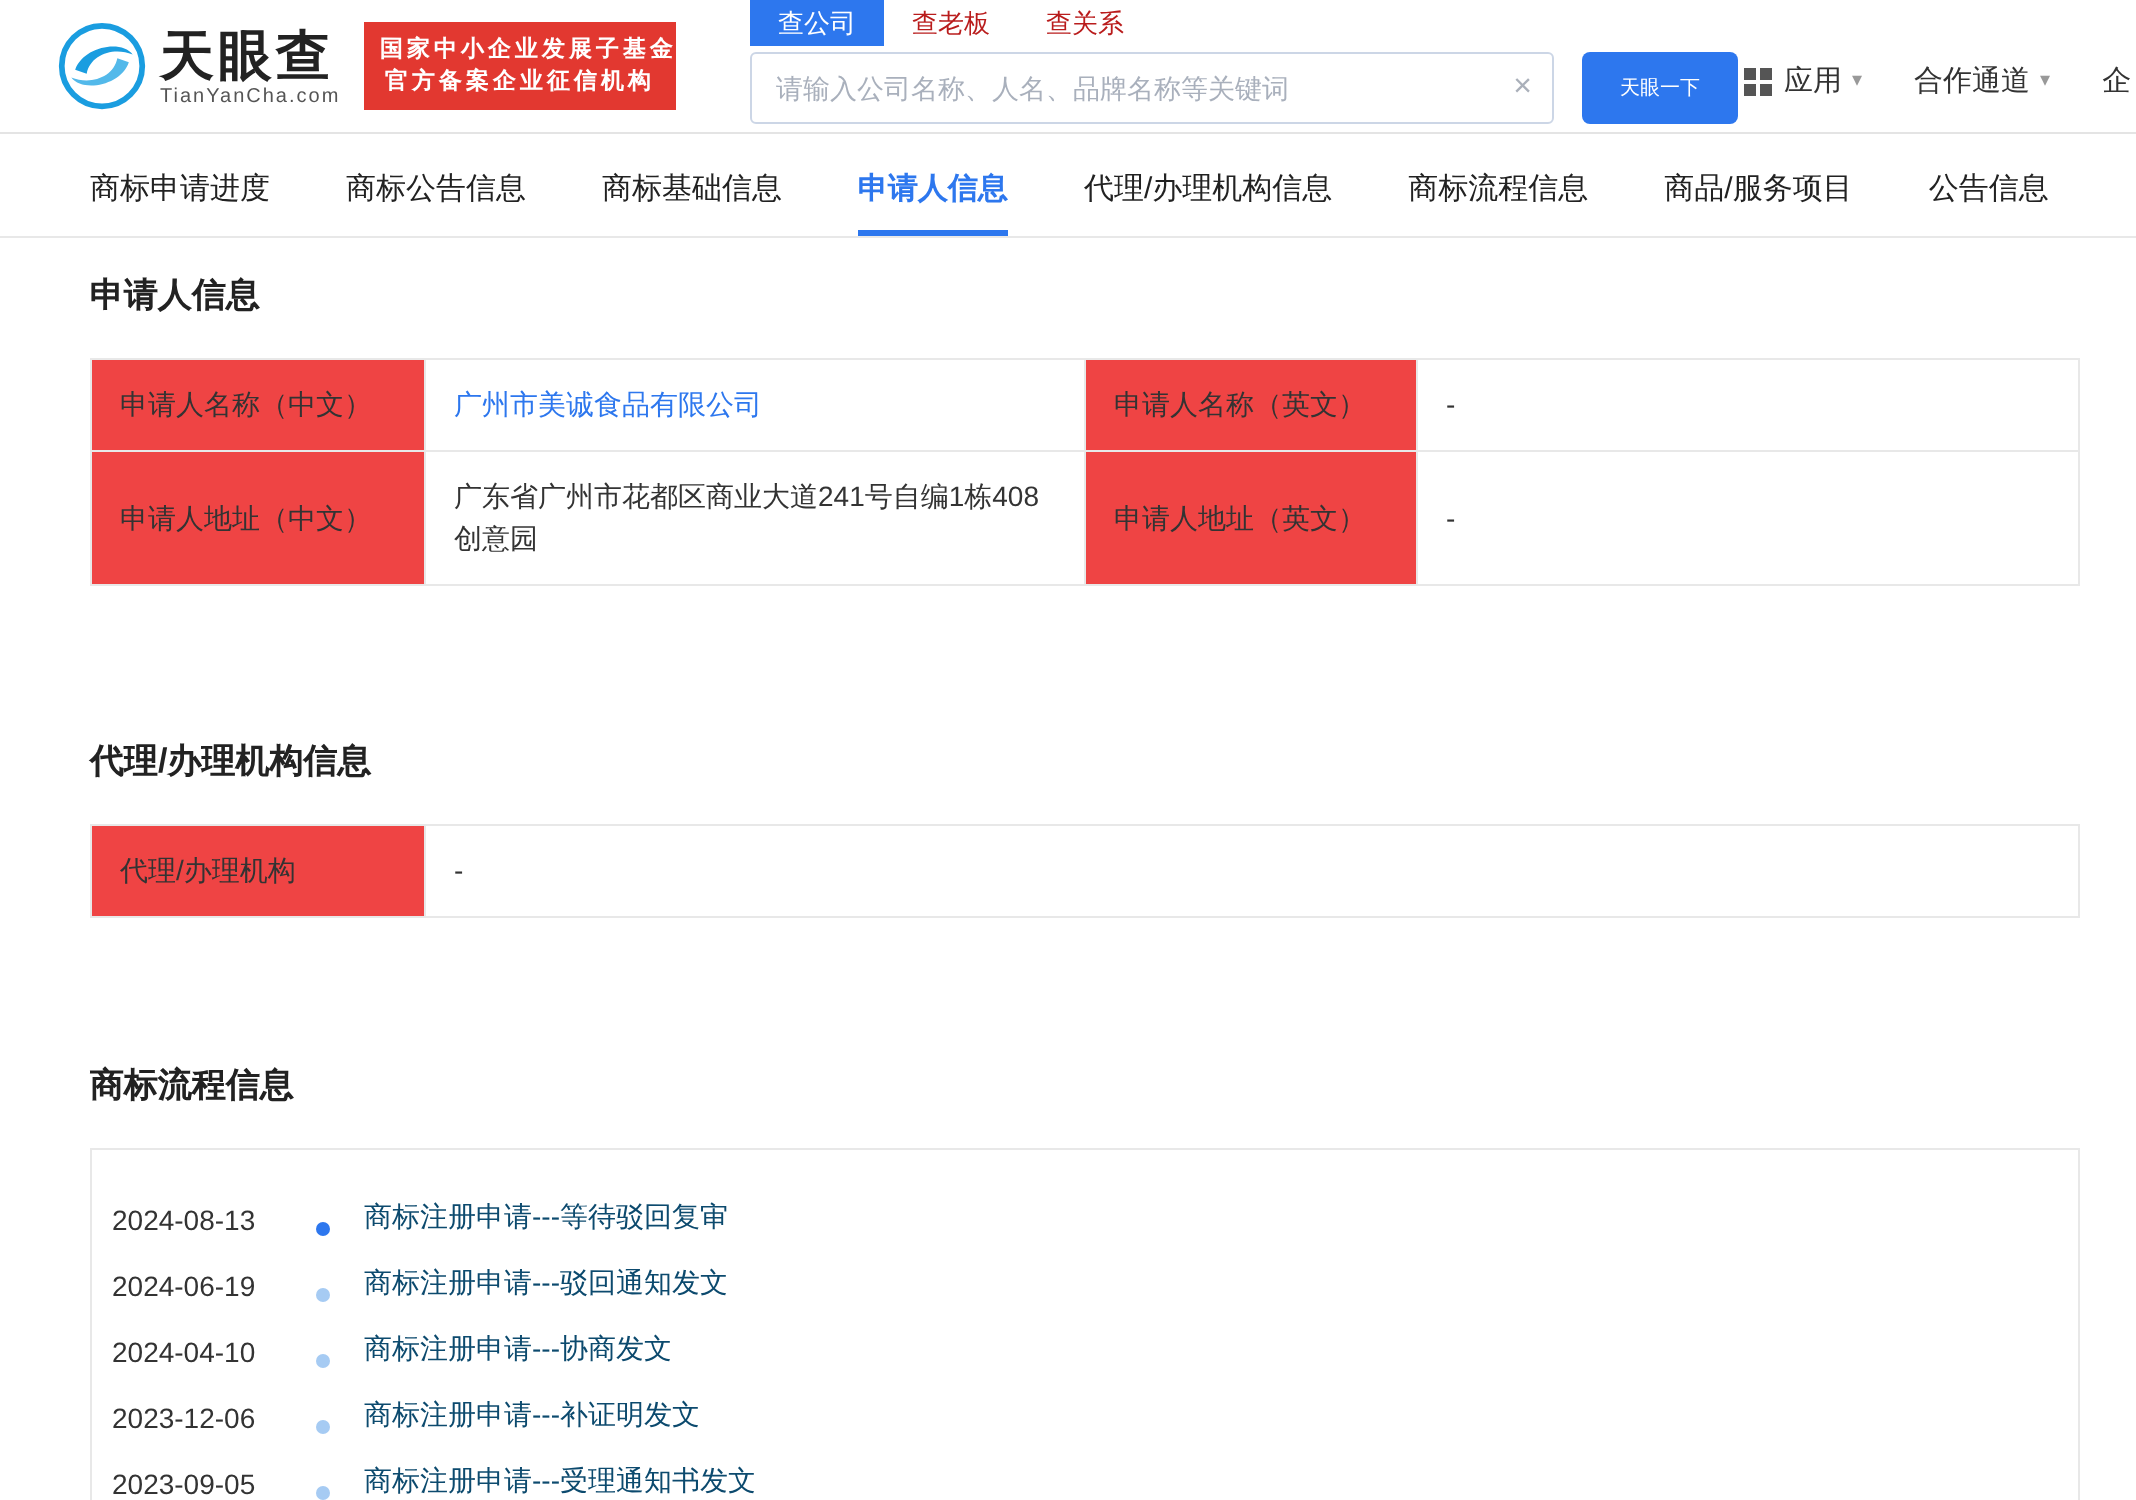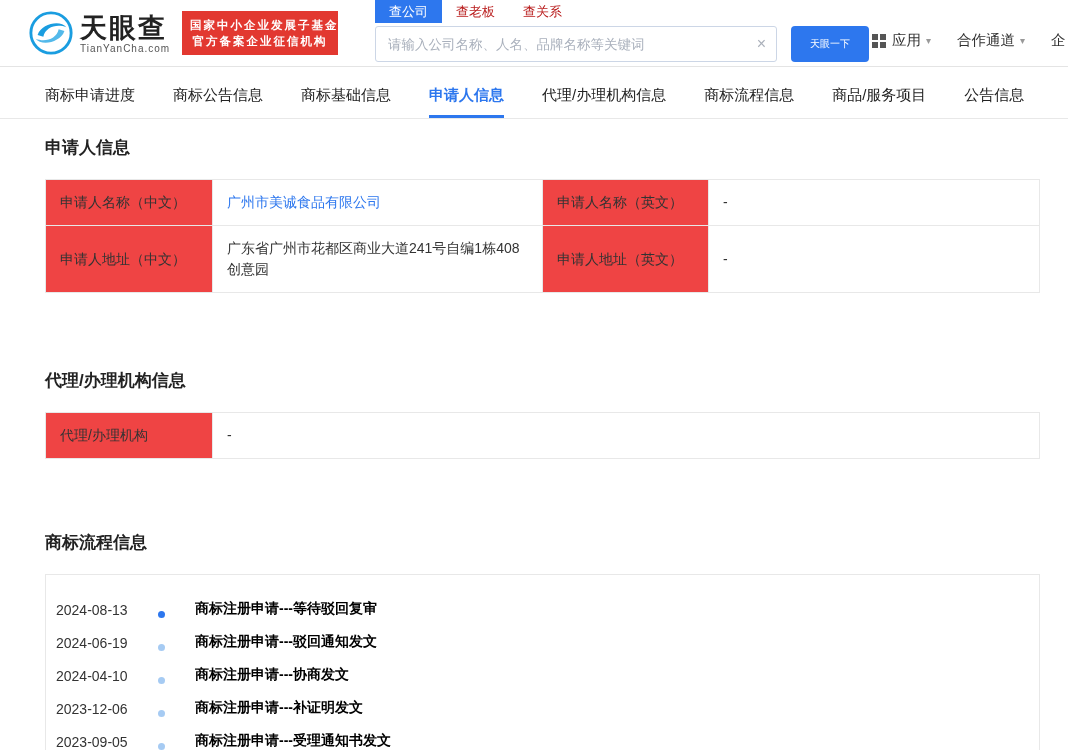--- a/index.html
+++ b/index.html
@@ -56,21 +56,21 @@
   .company-link { color:#2d77ee; cursor:pointer; text-decoration:none; }
 
   .agency-table { margin-top:20px; width:995px; border:1px solid #e8e8e8; border-bottom:0; }
   .agency-row { display:grid; grid-template-columns:166px 1fr; border-bottom:1px solid #e8e8e8; }
 
   .timeline-box { margin-top:20px; width:995px; border:1px solid #e8e8e8; padding:10px 0 12px; }
   .tl-item { display:flex; align-items:flex-end; height:33px; padding-left:10px; font-size:14px; }
   .tl-date { width:102px; color:#333; }
   .tl-dot { width:7px; height:7px; border-radius:50%; background:#a6cbf3; margin:0 0 0 0; flex:0 0 7px; }
   .tl-item.first .tl-dot { background:#2d77ee; }
-  .tl-text { margin-left:30px; color:#000000;font-weight:bold; }
+  .tl-text { margin-left:17px; color:#0c4a6e; }
 </style>
 </head>
 <body>
 
 <header class="site-header">
   <div class="logo">
     <span class="logo-icon">
       <svg viewBox="0 0 48 48" width="46" height="46">
         <circle cx="24" cy="24" r="21" fill="#ffffff" stroke="#1a9de0" stroke-width="3"></circle>
         <path d="M10 26 C14 14, 34 10, 40 18 C30 14, 18 18, 16 28 Z" fill="#1a9de0"></path>

